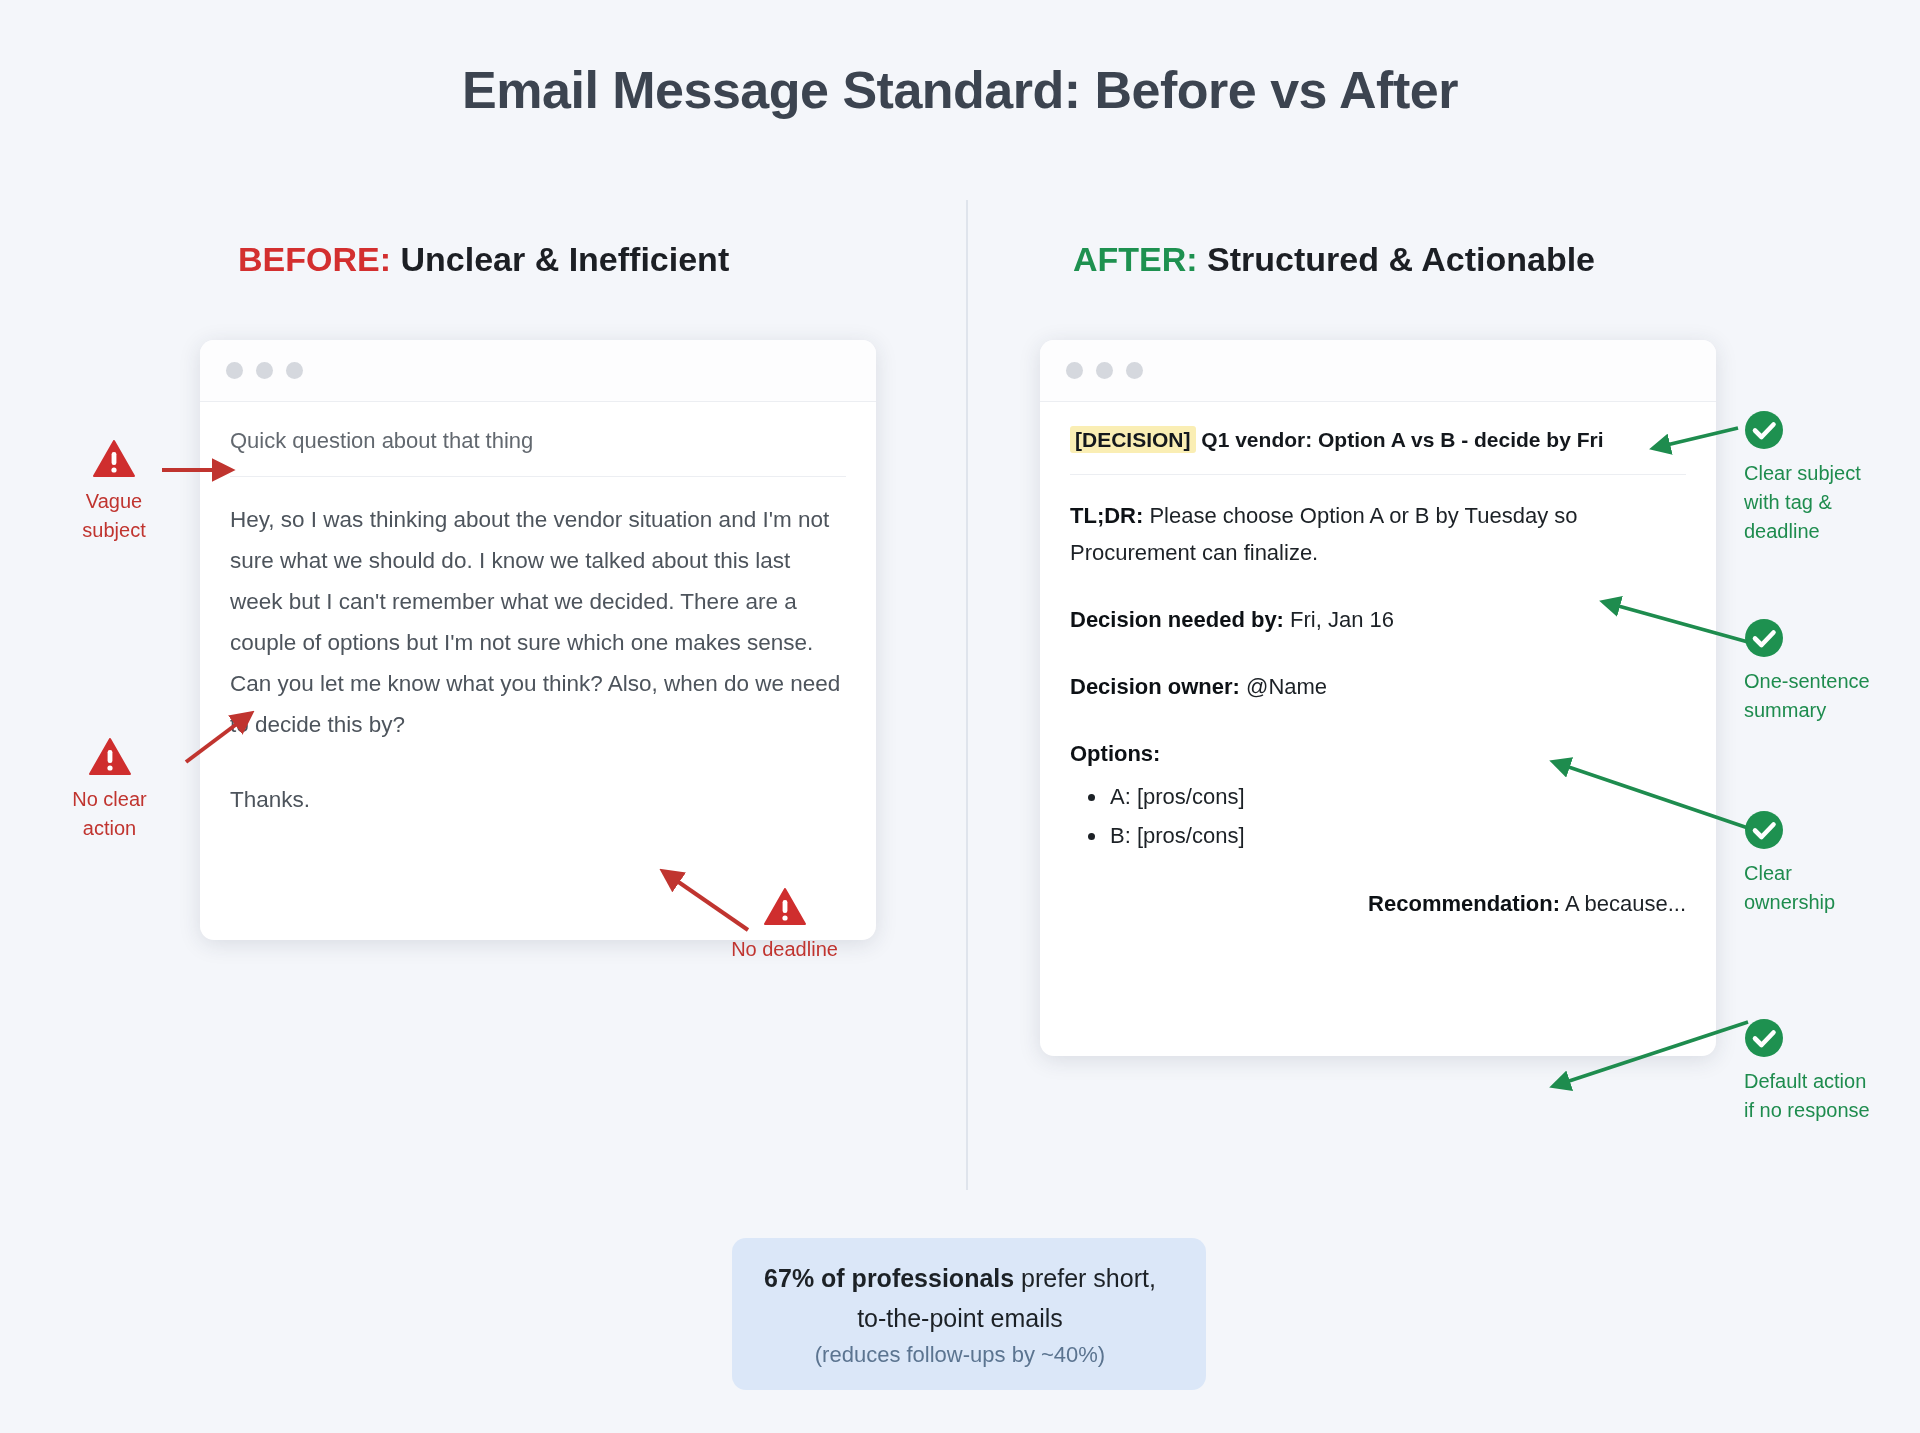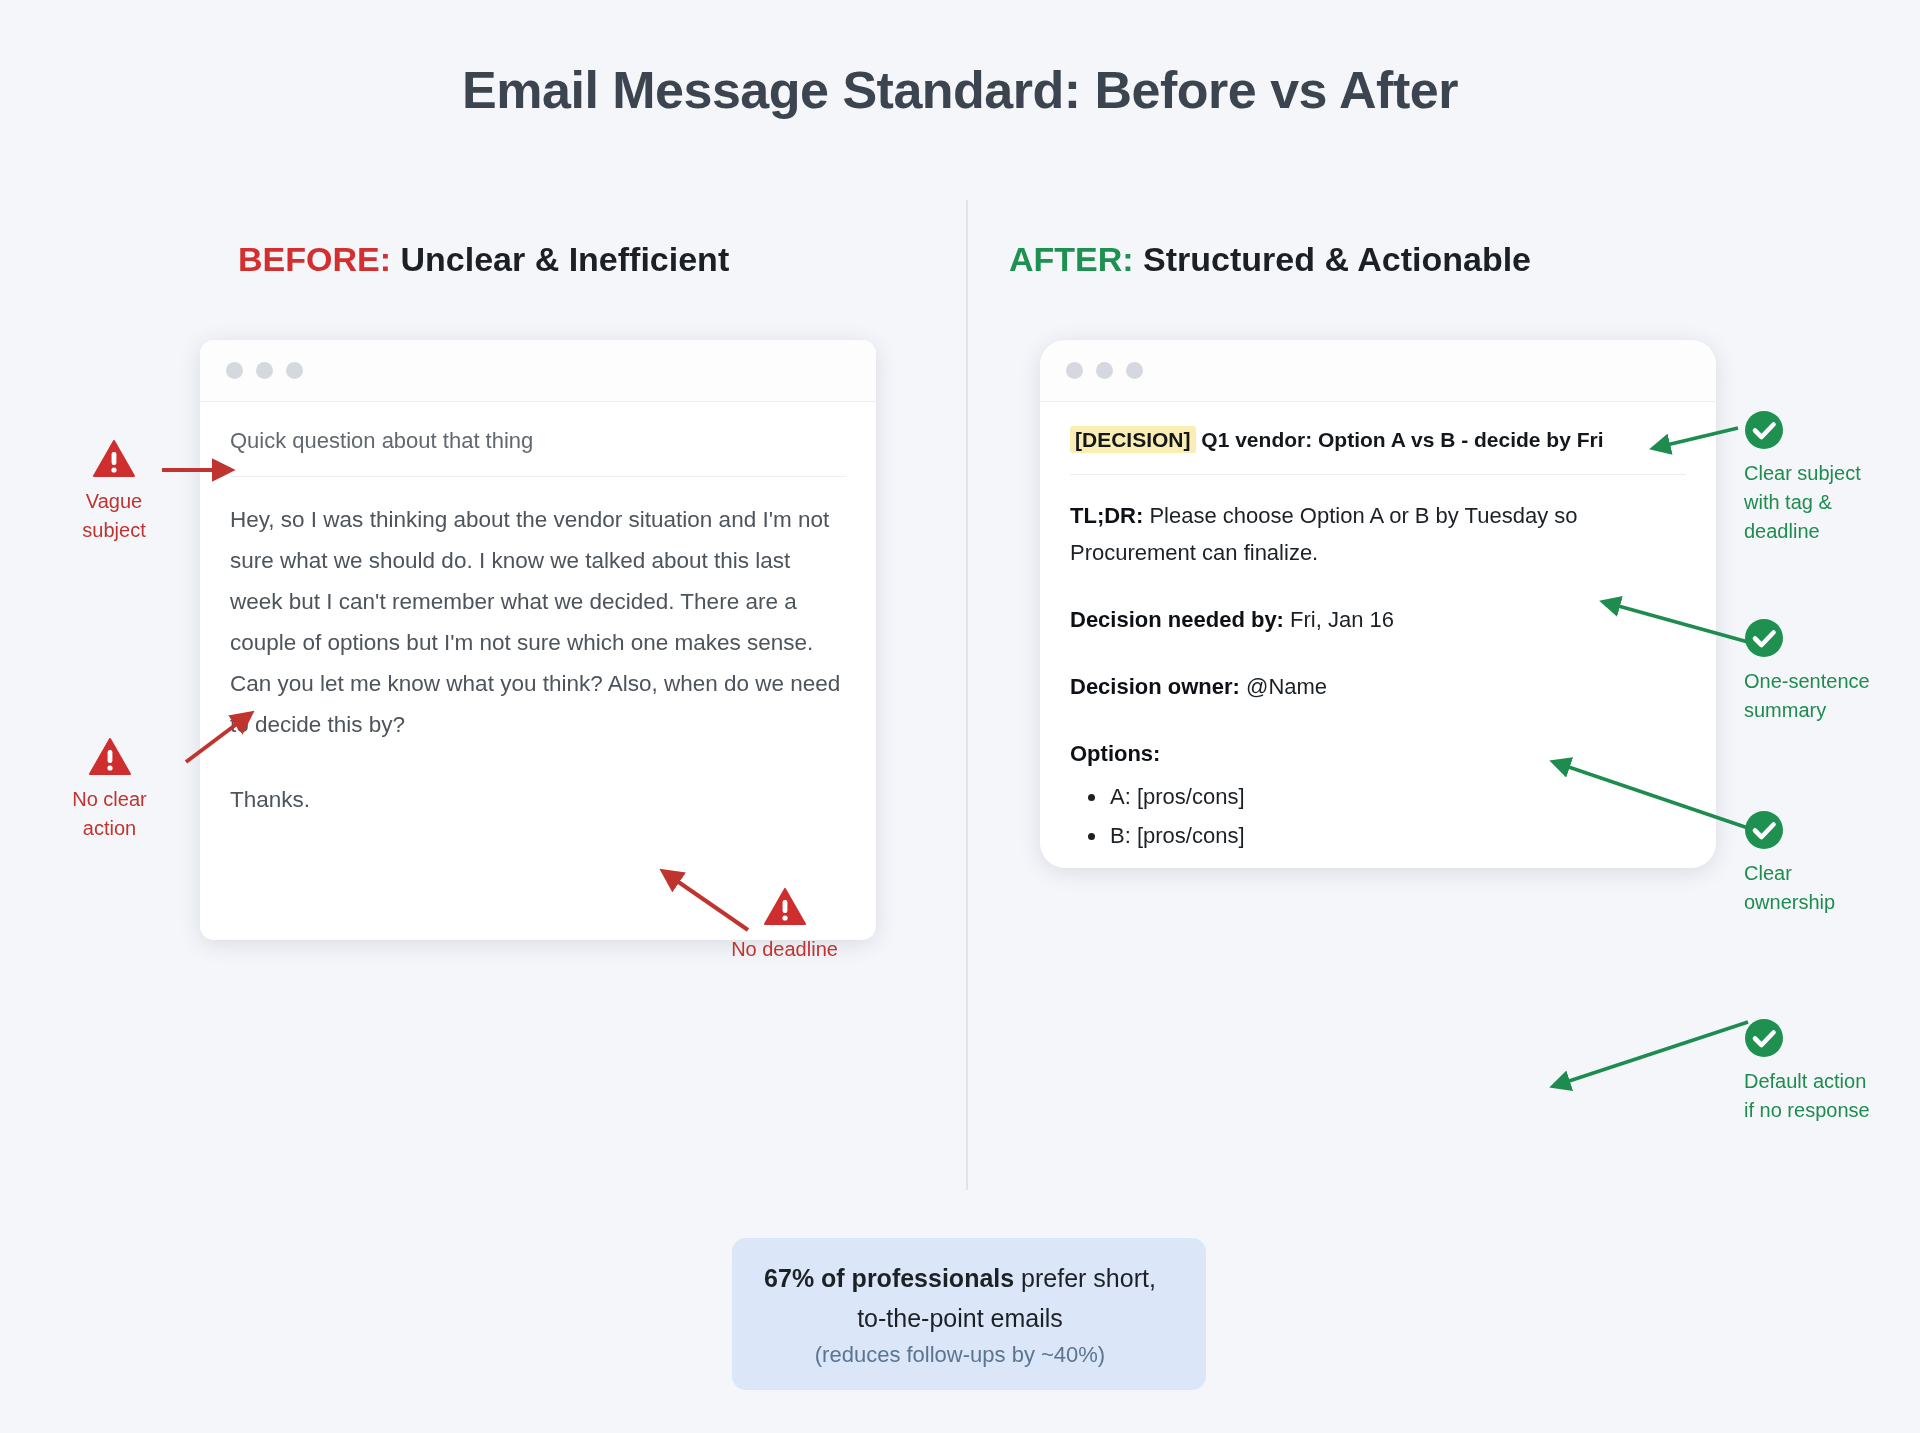--- a/index.html
+++ b/index.html
@@ -39,32 +39,32 @@
     position: absolute;
     font-size: 34px;
     font-weight: bold;
     color: #1c1f24;
     white-space: nowrap;
   }
   .col-header .tag-before { color: #d32f2f; }
   .col-header .tag-after  { color: #1e9150; }
 
   .header-before { top: 240px; left: 238px; }
-  .header-after  { top: 240px; left: 1009px; }
+  .header-after  { top: 240px; left: 1073px; }
 
   
   .card {
     position: absolute;
     background: #ffffff;
     border-radius: 14px;
     box-shadow: 0 4px 22px rgba(40,50,70,0.13);
     overflow: hidden;
   }
   .card-before { left: 200px;  top: 340px; width: 676px; height: 600px; }
-  .card-after  { left: 1040px; top: 340px; width: 676px; height: 528px; border-radius: 25px; }
+  .card-after  { left: 1040px; top: 340px; width: 676px; height: 716px; }
 
   .titlebar {
     height: 62px;
     border-bottom: 1px solid #eceef2;
     display: flex;
     align-items: center;
     padding-left: 26px;
     gap: 13px;
     background: #fdfdfe;
   }

